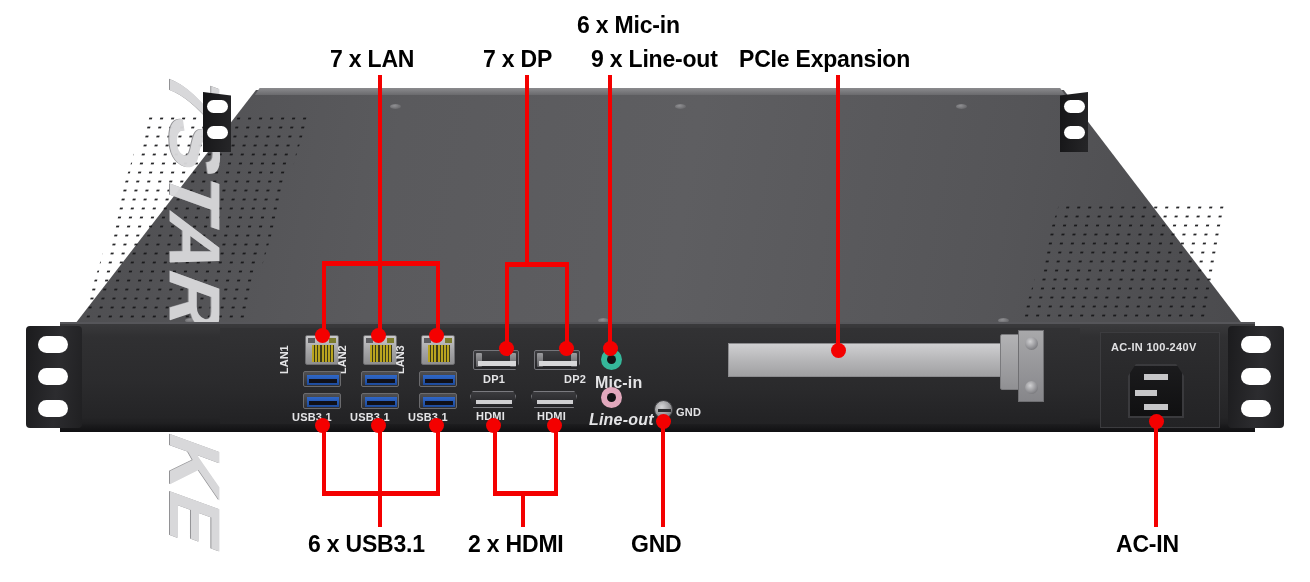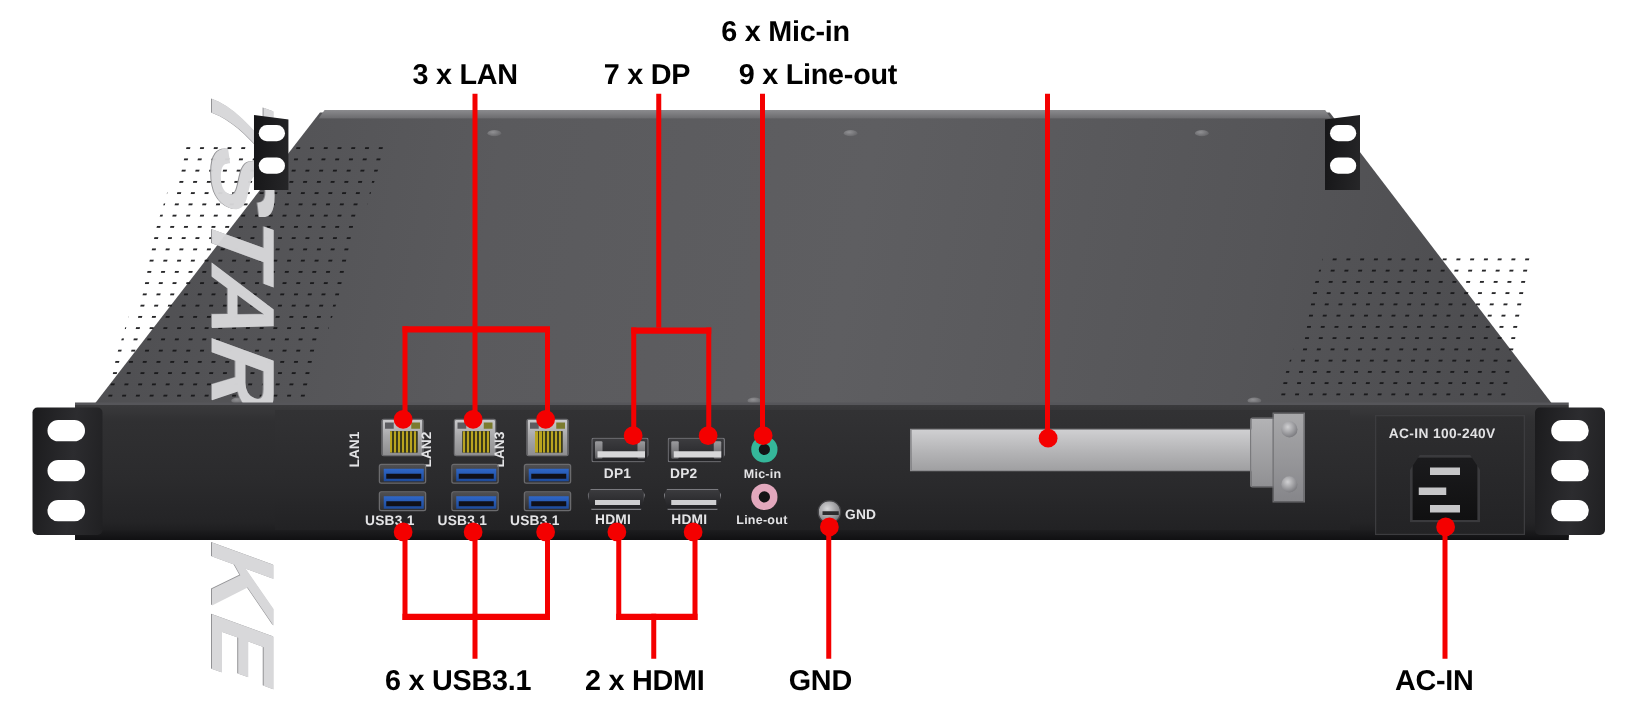--- a/index.html
+++ b/index.html
@@ -328,31 +328,32 @@
   }
   .silk-rot {
     position: absolute;
     color: #e4e4e6;
     font-size: 11px;
     font-weight: bold;
     white-space: nowrap;
     transform: rotate(-90deg);
     transform-origin: left bottom;
   }
-  .silk-jack { font-size: 10px; }
+  .silk-jack { font-size: 16px; }
 </style>
 </head>
 <body>
 
 <div id="stage">
 
-  <div class="callout-label" style="left:330px; top:48px;">3 x LAN</div>
+  <div class="callout-label" style="left:330px; top:48px;">7 x LAN</div>
   <div class="callout-label" style="left:483px; top:48px;">7 x DP</div>
   <div class="callout-label" style="left:577px; top:14px;">6 x Mic-in</div>
   <div class="callout-label" style="left:591px; top:48px;">9 x Line-out</div>
+  <div class="callout-label" style="left:739px; top:48px;">PCIe Expansion</div>
 
   <div class="callout-label" style="left:308px; top:533px;">6 x USB3.1</div>
   <div class="callout-label" style="left:468px; top:533px;">2 x HDMI</div>
   <div class="callout-label" style="left:631px; top:533px;">GND</div>
   <div class="callout-label" style="left:1116px; top:533px;">AC-IN</div>
 
   <div id="lid-wrap">
     <div class="lid"></div>
     <div class="lid-top-edge"></div>
     <div class="vent" id="vent-left"></div>
@@ -452,41 +453,41 @@
       <div class="dp-screw" style="right:2px;"></div>
       <div class="dp-slot"></div>
     </div>
     <div class="silk" style="left:483px; top:373px;">DP1</div>
 
     <div class="dp" style="left:534px; top:350px;">
       <div class="dp-screw" style="left:2px;"></div>
       <div class="dp-screw" style="right:2px;"></div>
       <div class="dp-slot"></div>
     </div>
-    <div class="silk" style="left:536px; top:373px;">DP2</div>
+    <div class="silk" style="left:564px; top:373px;">DP2</div>
   </div>
 
   <div class="port-group">
     <div class="hdmi" style="left:470px; top:391px;">
       <div class="hdmi-slot"></div>
     </div>
     <div class="silk" style="left:476px; top:410px;">HDMI</div>
 
     <div class="hdmi" style="left:531px; top:391px;">
       <div class="hdmi-slot"></div>
     </div>
     <div class="silk" style="left:537px; top:410px;">HDMI</div>
   </div>
 
   <div class="port-group">
     <div class="jack" style="left:601px; top:349px; background:#35b79a;"></div>
     <div class="silk silk-jack" style="left:595px; top:374px;">Mic-in</div>
 
     <div class="jack" style="left:601px; top:387px; background:#e2a8bd;"></div>
-    <div class="silk silk-jack" style="left:589px; top:411px;">Line-out</div>
+    <div class="silk silk-jack" style="left:589px; top:411px;font-style:italic;">Line-out</div>
   </div>
 
   <div class="port-group">
     <div class="gnd-screw" style="left:654px; top:400px;"></div>
     <div class="silk" style="left:676px; top:406px;">GND</div>
   </div>
 
   <div id="pcie-slot"></div>
   <div id="pcie-tab"></div>
   <div id="pcie-bracket-edge">

